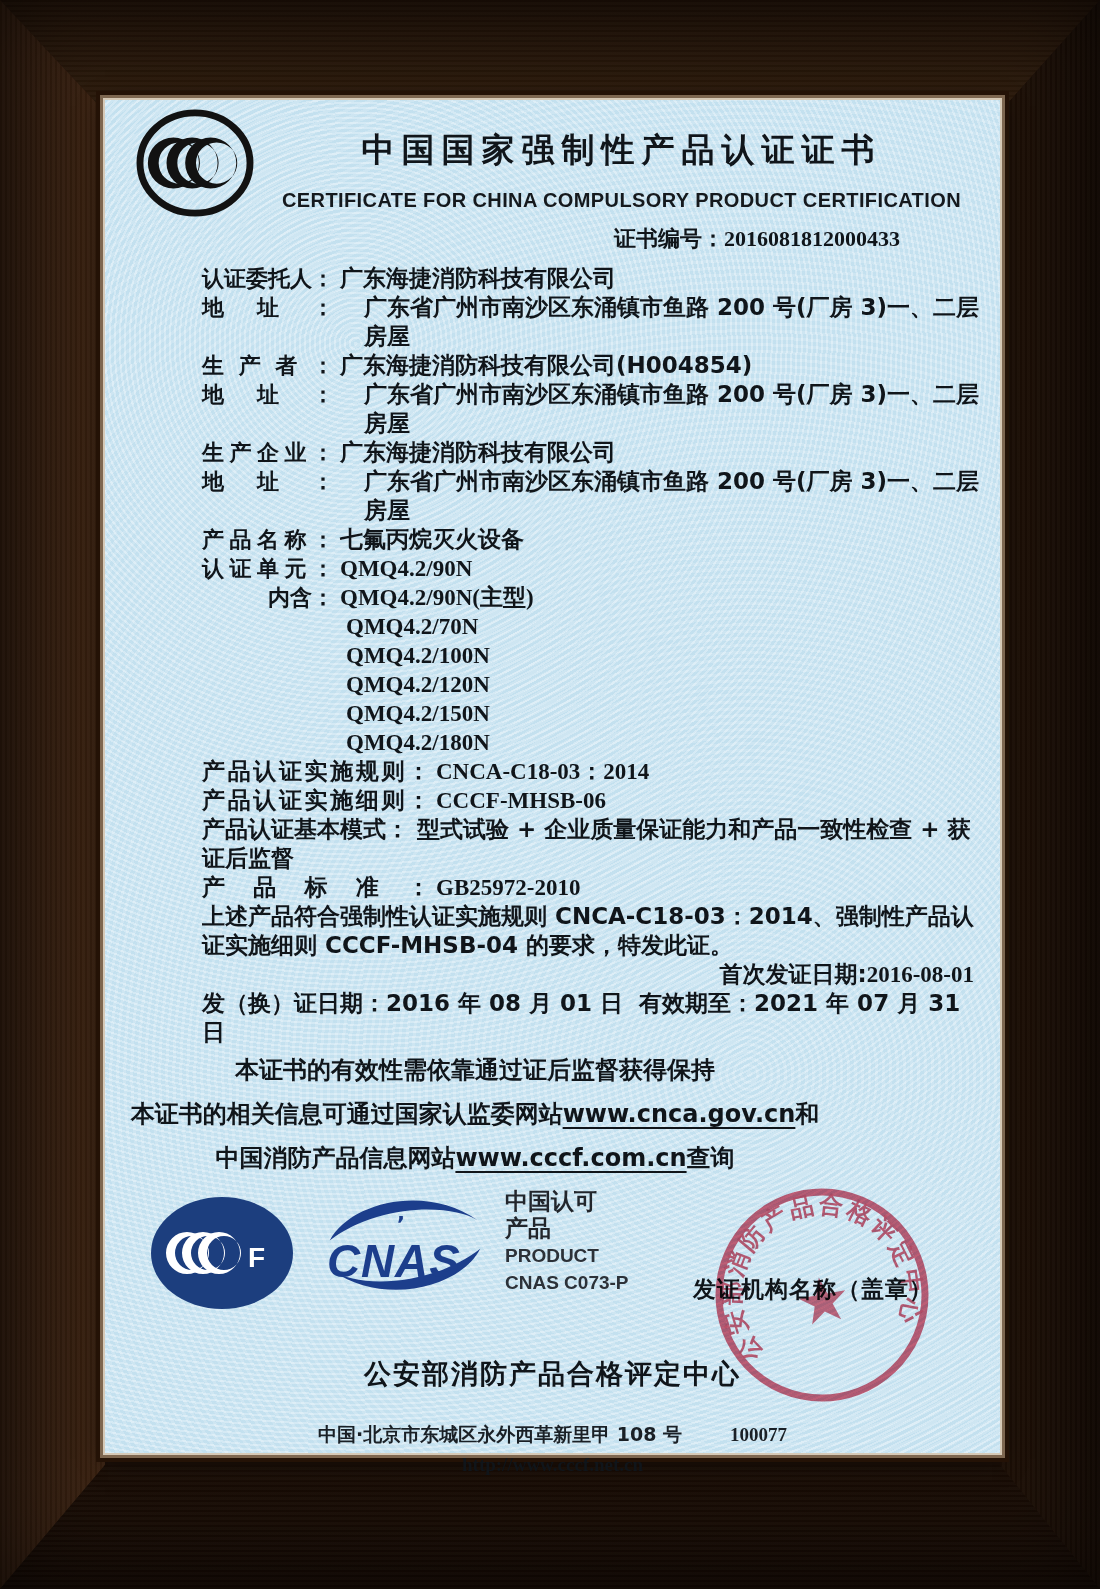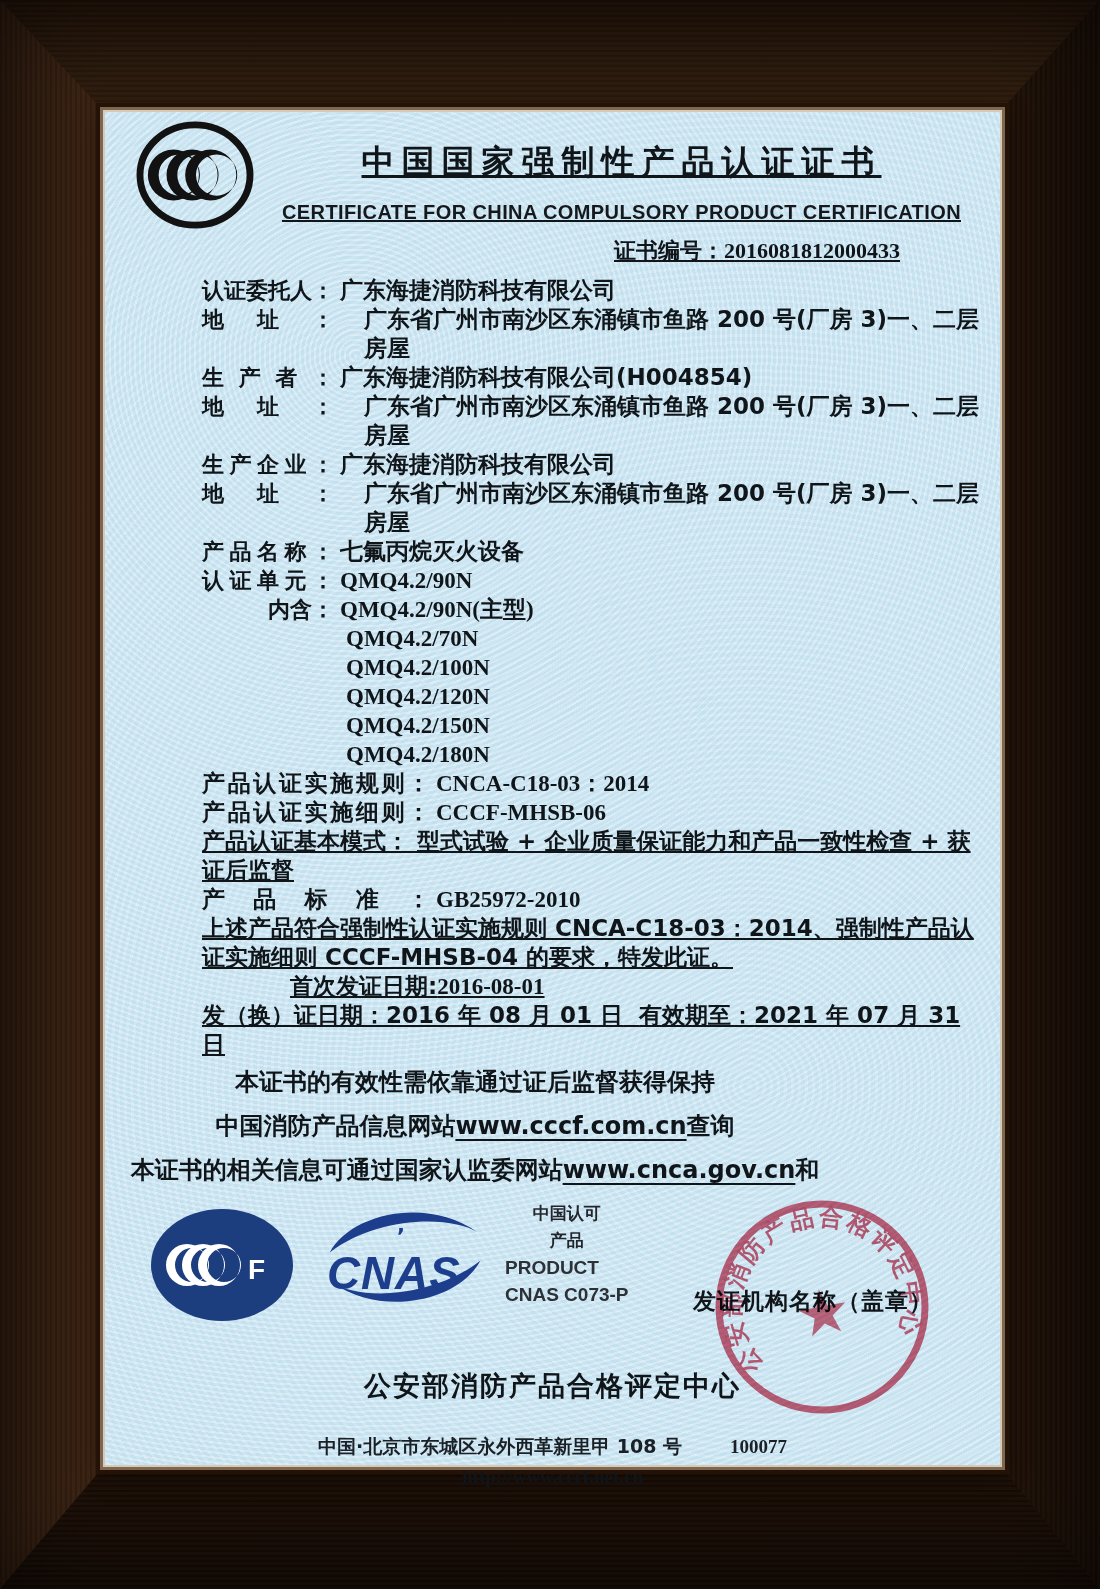--- a/index.html
+++ b/index.html
@@ -17,26 +17,26 @@
   .f-right{background:
       repeating-linear-gradient(90deg, rgba(0,0,0,.07) 0 2px, rgba(255,255,255,.02) 2px 5px),
       linear-gradient(270deg,#170c05 0%,#2c190b 25%,#3f2512 55%,#4a2c17 75%,#331e0e 100%);
       clip-path:polygon(1100px 0,1100px 1589px,1000px 1465px,1000px 112px);}
   .f-bottom{background:
       repeating-linear-gradient(180deg, rgba(0,0,0,.06) 0 2px, rgba(255,255,255,.02) 2px 5px),
       linear-gradient(0deg,#140a04 0%,#2a180b 30%,#3c2311 60%,#472a15 80%,#2f1c0c 100%);
       clip-path:polygon(0 1589px,105px 1465px,1000px 1465px,1100px 1589px);}
   .vignette{position:absolute;inset:0;box-shadow:inset 0 0 90px rgba(0,0,0,.55);pointer-events:none;}
 
-  .paper{position:absolute;left:105px;top:112px;width:895px;height:1353px;color:#10151a;
+  .paper{position:absolute;left:105px;top:100px;width:895px;height:1353px;color:#10151a;
       background-color:#cfe7f3;
       background-image:
         repeating-radial-gradient(circle at 28% 18%, rgba(255,255,255,.20) 0 2px, rgba(148,198,222,.12) 2px 5px),
         repeating-radial-gradient(circle at 72% 72%, rgba(255,255,255,.14) 0 3px, rgba(158,205,228,.10) 3px 7px);
-      box-shadow:0 0 0 2px #d6c9b6,0 0 0 5px #7e6750,0 0 0 9px #241206,0 6px 24px rgba(0,0,0,.5);text-decoration:underline;}
+      box-shadow:0 0 0 2px #d6c9b6,0 0 0 5px #7e6750,0 0 0 9px #241206,0 6px 24px rgba(0,0,0,.5);}
 
   .hdr{display:flex;align-items:flex-start;}
   .logo-ccc{margin:8px 0 0 28px;flex:0 0 auto;}
   .titles{flex:1;text-align:center;padding-right:14px;}
   .title{margin-top:28px;font-size:33px;font-weight:bold;letter-spacing:7px;}
   .subtitle{margin-top:16px;font-size:20px;font-weight:bold;letter-spacing:.4px;
       font-family:"Liberation Sans",sans-serif;color:#15191d;}
   .certno{margin-top:4px;text-align:right;padding-right:100px;font-size:22px;font-weight:bold;padding-left:28px;}
   .certno .num{font-family:"Liberation Serif",serif;}
 
@@ -44,31 +44,31 @@
   .row{white-space:nowrap;}
   .lbl{display:inline-block;width:132px;font-size:22px;text-align:justify;text-align-last:justify;
        vertical-align:top;}
   .lbl.r8{text-align-last:right;}
   .val{display:inline-block;margin-left:6px;vertical-align:top;white-space:normal;}
   .val.wrapv{width:622px;margin-left:30px;}
   .mono{font-family:"Liberation Serif","DejaVu Serif",serif;}
   .row.cont{padding-left:138px;}
   .lbl2{display:inline-block;width:228px;text-align:justify;text-align-last:justify;vertical-align:top;}
   .para{margin:0;}
-  .firstdate{text-align:left;padding-left:88px;}
+  .firstdate{text-align:right;padding-left:88px;}
 
   .bottom{position:absolute;left:0;top:948px;width:740px;}
   .notices{text-align:center;font-size:24px;font-weight:bold;line-height:44px;}
   .u{text-decoration:underline;text-underline-offset:5px;text-decoration-thickness:2px;}
 
   .marks{position:absolute;left:0;top:1078px;width:895px;height:150px;}
   .cccf{position:absolute;left:42px;top:16px;}
   .cnas{position:absolute;left:210px;top:12px;}
   .acc{position:absolute;left:400px;top:10px;line-height:27px;color:#22262c;}
-  .acc .zh{font-size:17px;font-weight:bold;text-align:center;}
+  .acc .zh{font-size:23px;font-weight:bold;}
   .acc .en{font-size:19px;font-weight:bold;font-family:"Liberation Sans",sans-serif;color:#2c3138;}
   .seal-label{position:absolute;left:588px;top:96px;width:360px;font-size:23px;font-weight:bold;
       letter-spacing:1px;z-index:1;}
   .stamp{position:absolute;left:592px;top:-8px;width:250px;height:250px;z-index:2;
       mix-blend-mode:multiply;opacity:.88;transform:rotate(-10deg);}
 
   .footer{position:absolute;left:0;top:1240px;width:895px;text-align:center;}
   .org{margin-top:16px;font-size:27px;font-weight:bold;letter-spacing:2px;}
   .addr{margin-top:30px;font-size:19px;font-weight:bold;color:#1a2026;}
   .addr .pc{display:inline-block;margin-left:48px;font-family:"Liberation Serif",serif;}
@@ -129,24 +129,24 @@
       </div>
       <div>
         <span>发（换）证日期：</span><span>2016 年 08 月 01 日</span><span>&nbsp;&nbsp;</span><span>有效期至：</span><span>2021 年 07 月 31 日</span>
       </div>
     </div>
 
     <div class="bottom">
       <div class="notices">
         <div>本证书的有效性需依靠通过证后监督获得保持</div>
         <div>
-          <span>中国消防产品信息网站</span><span class="u">www.cccf.com.cn</span><span>查询</span>
+          <span>本证书的相关信息可通过国家认监委网站</span><span class="u">www.cnca.gov.cn</span><span>和</span>
         </div>
         <div>
-          <span>本证书的相关信息可通过国家认监委网站</span><span class="u">www.cnca.gov.cn</span><span>和</span>
+          <span>中国消防产品信息网站</span><span class="u">www.cccf.com.cn</span><span>查询</span>
         </div>
       </div>
     </div>
 
     <div class="marks">
       <svg class="cccf" width="150" height="118" viewBox="0 0 150 118">
         <ellipse cx="75" cy="59" rx="71" ry="56" fill="#1c3e7e"></ellipse>
         <path fill="#ffffff" fill-rule="evenodd" d="M19,59 a21,21 0 1,0 42,0 a21,21 0 1,0 -42,0 M28,59 a17,17 0 1,0 34,0 a17,17 0 1,0 -34,0"></path>
         <path fill="#ffffff" fill-rule="evenodd" d="M35,59 a21,21 0 1,0 42,0 a21,21 0 1,0 -42,0 M44,59 a17,17 0 1,0 34,0 a17,17 0 1,0 -34,0"></path>
         <path fill="#ffffff" fill-rule="evenodd" d="M51,59 a21,21 0 1,0 42,0 a21,21 0 1,0 -42,0 M60,59 a17,17 0 1,0 34,0 a17,17 0 1,0 -34,0"></path>

